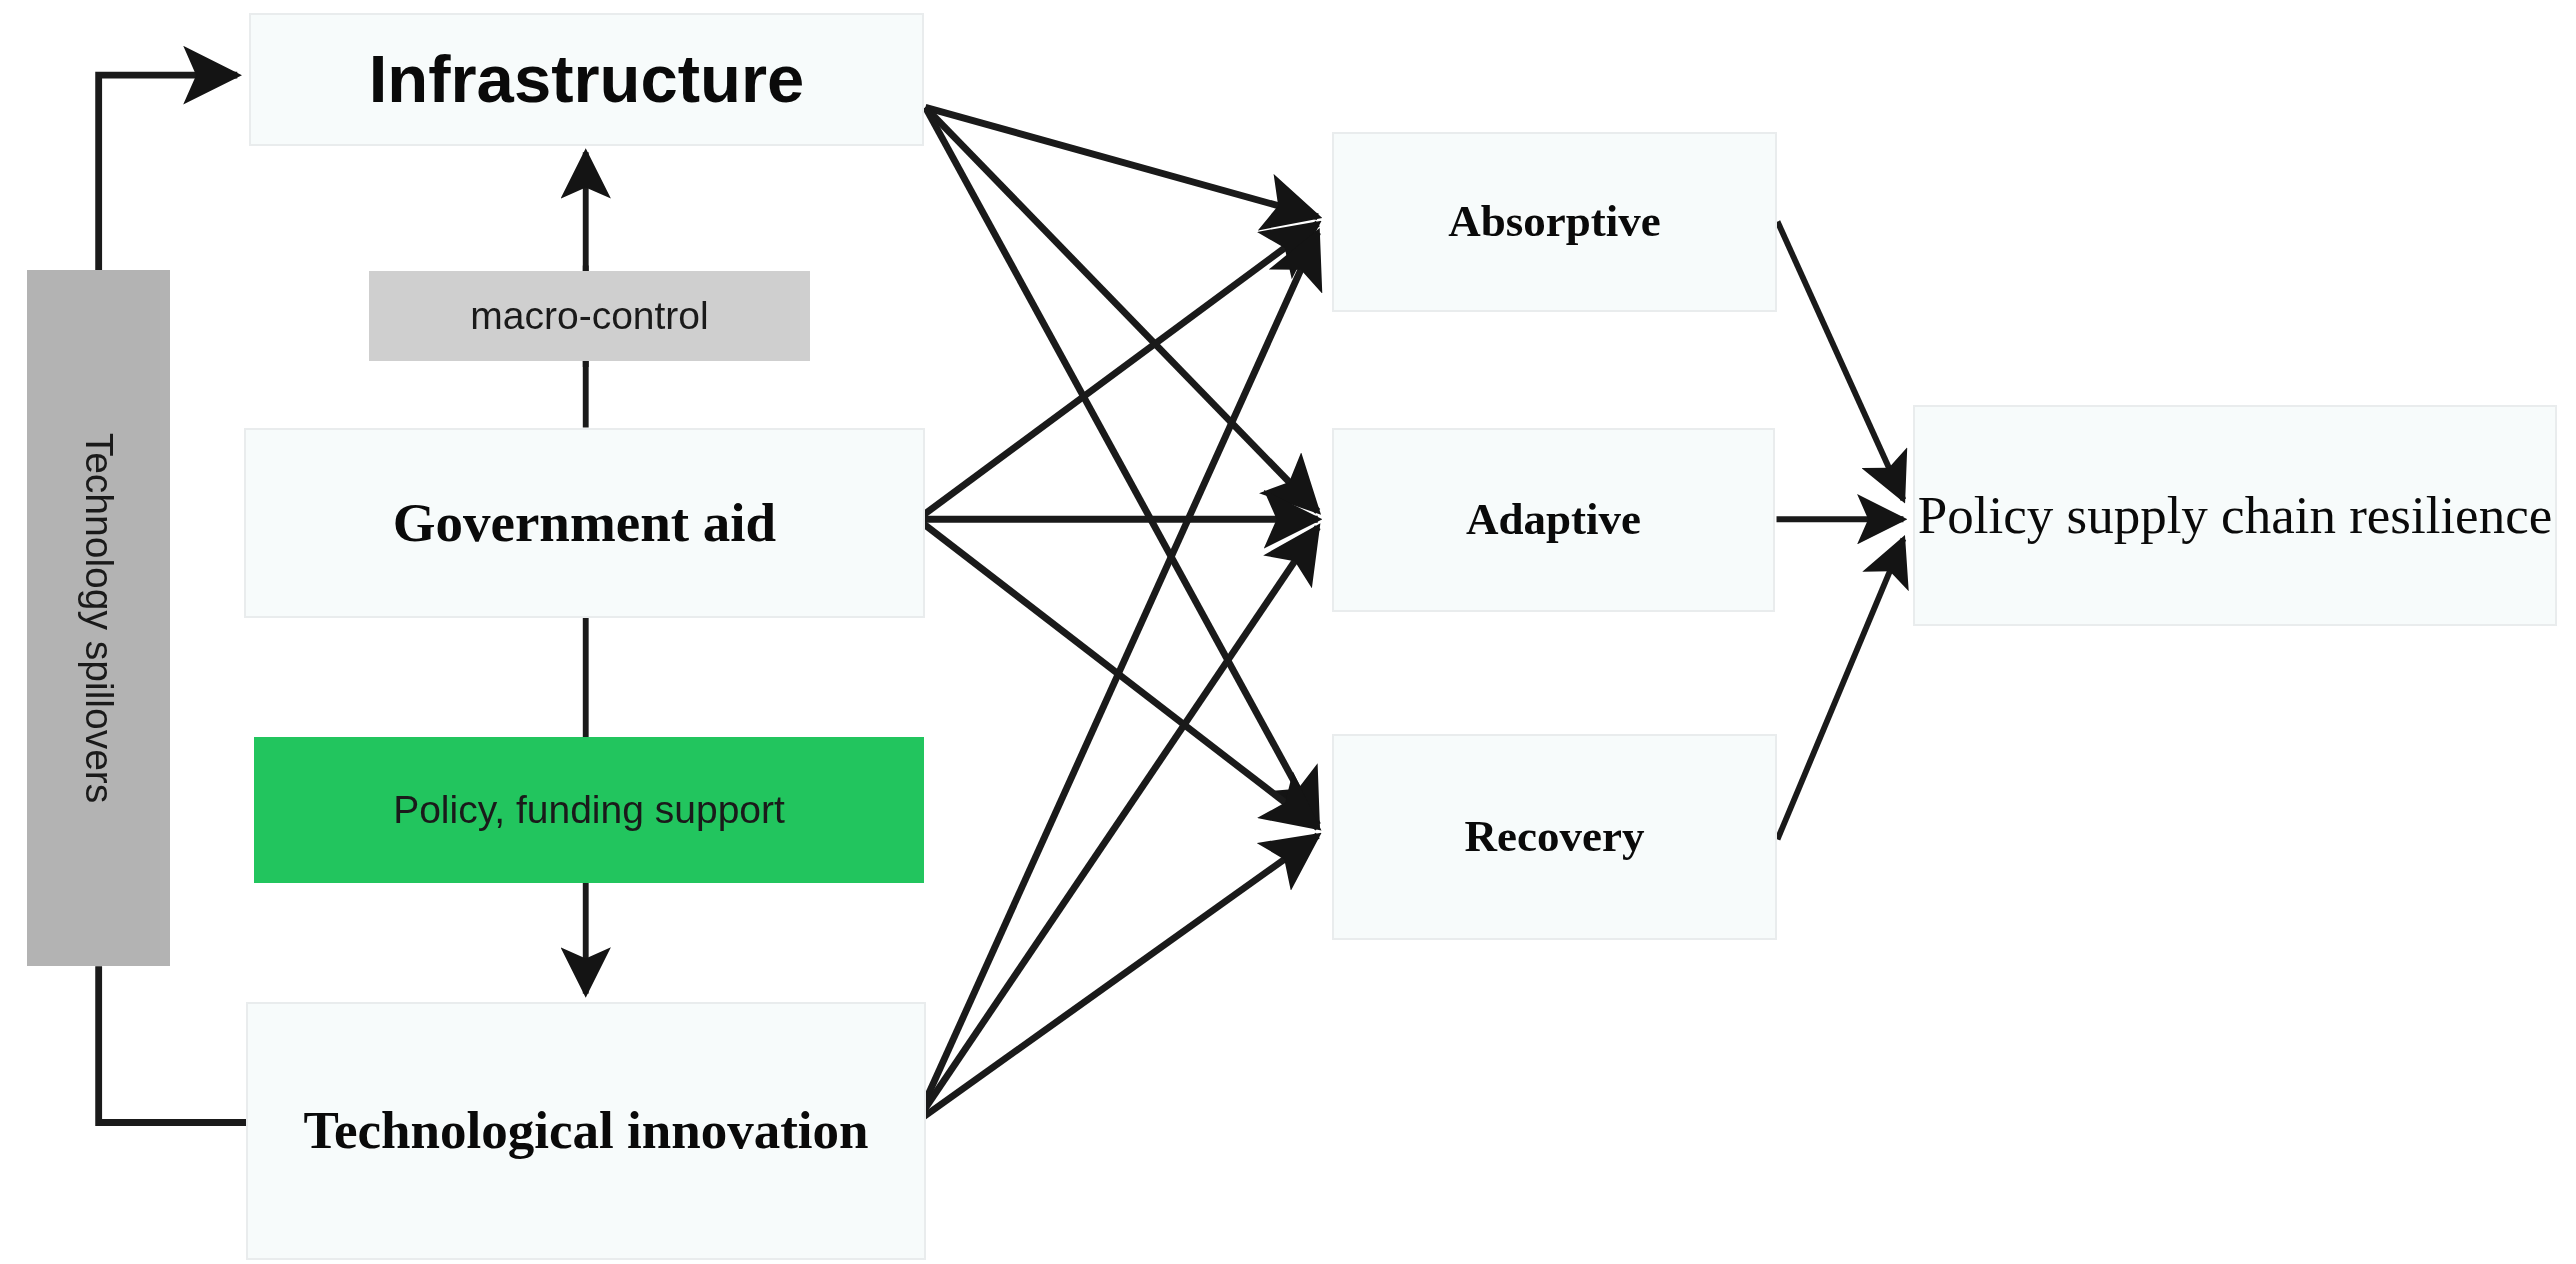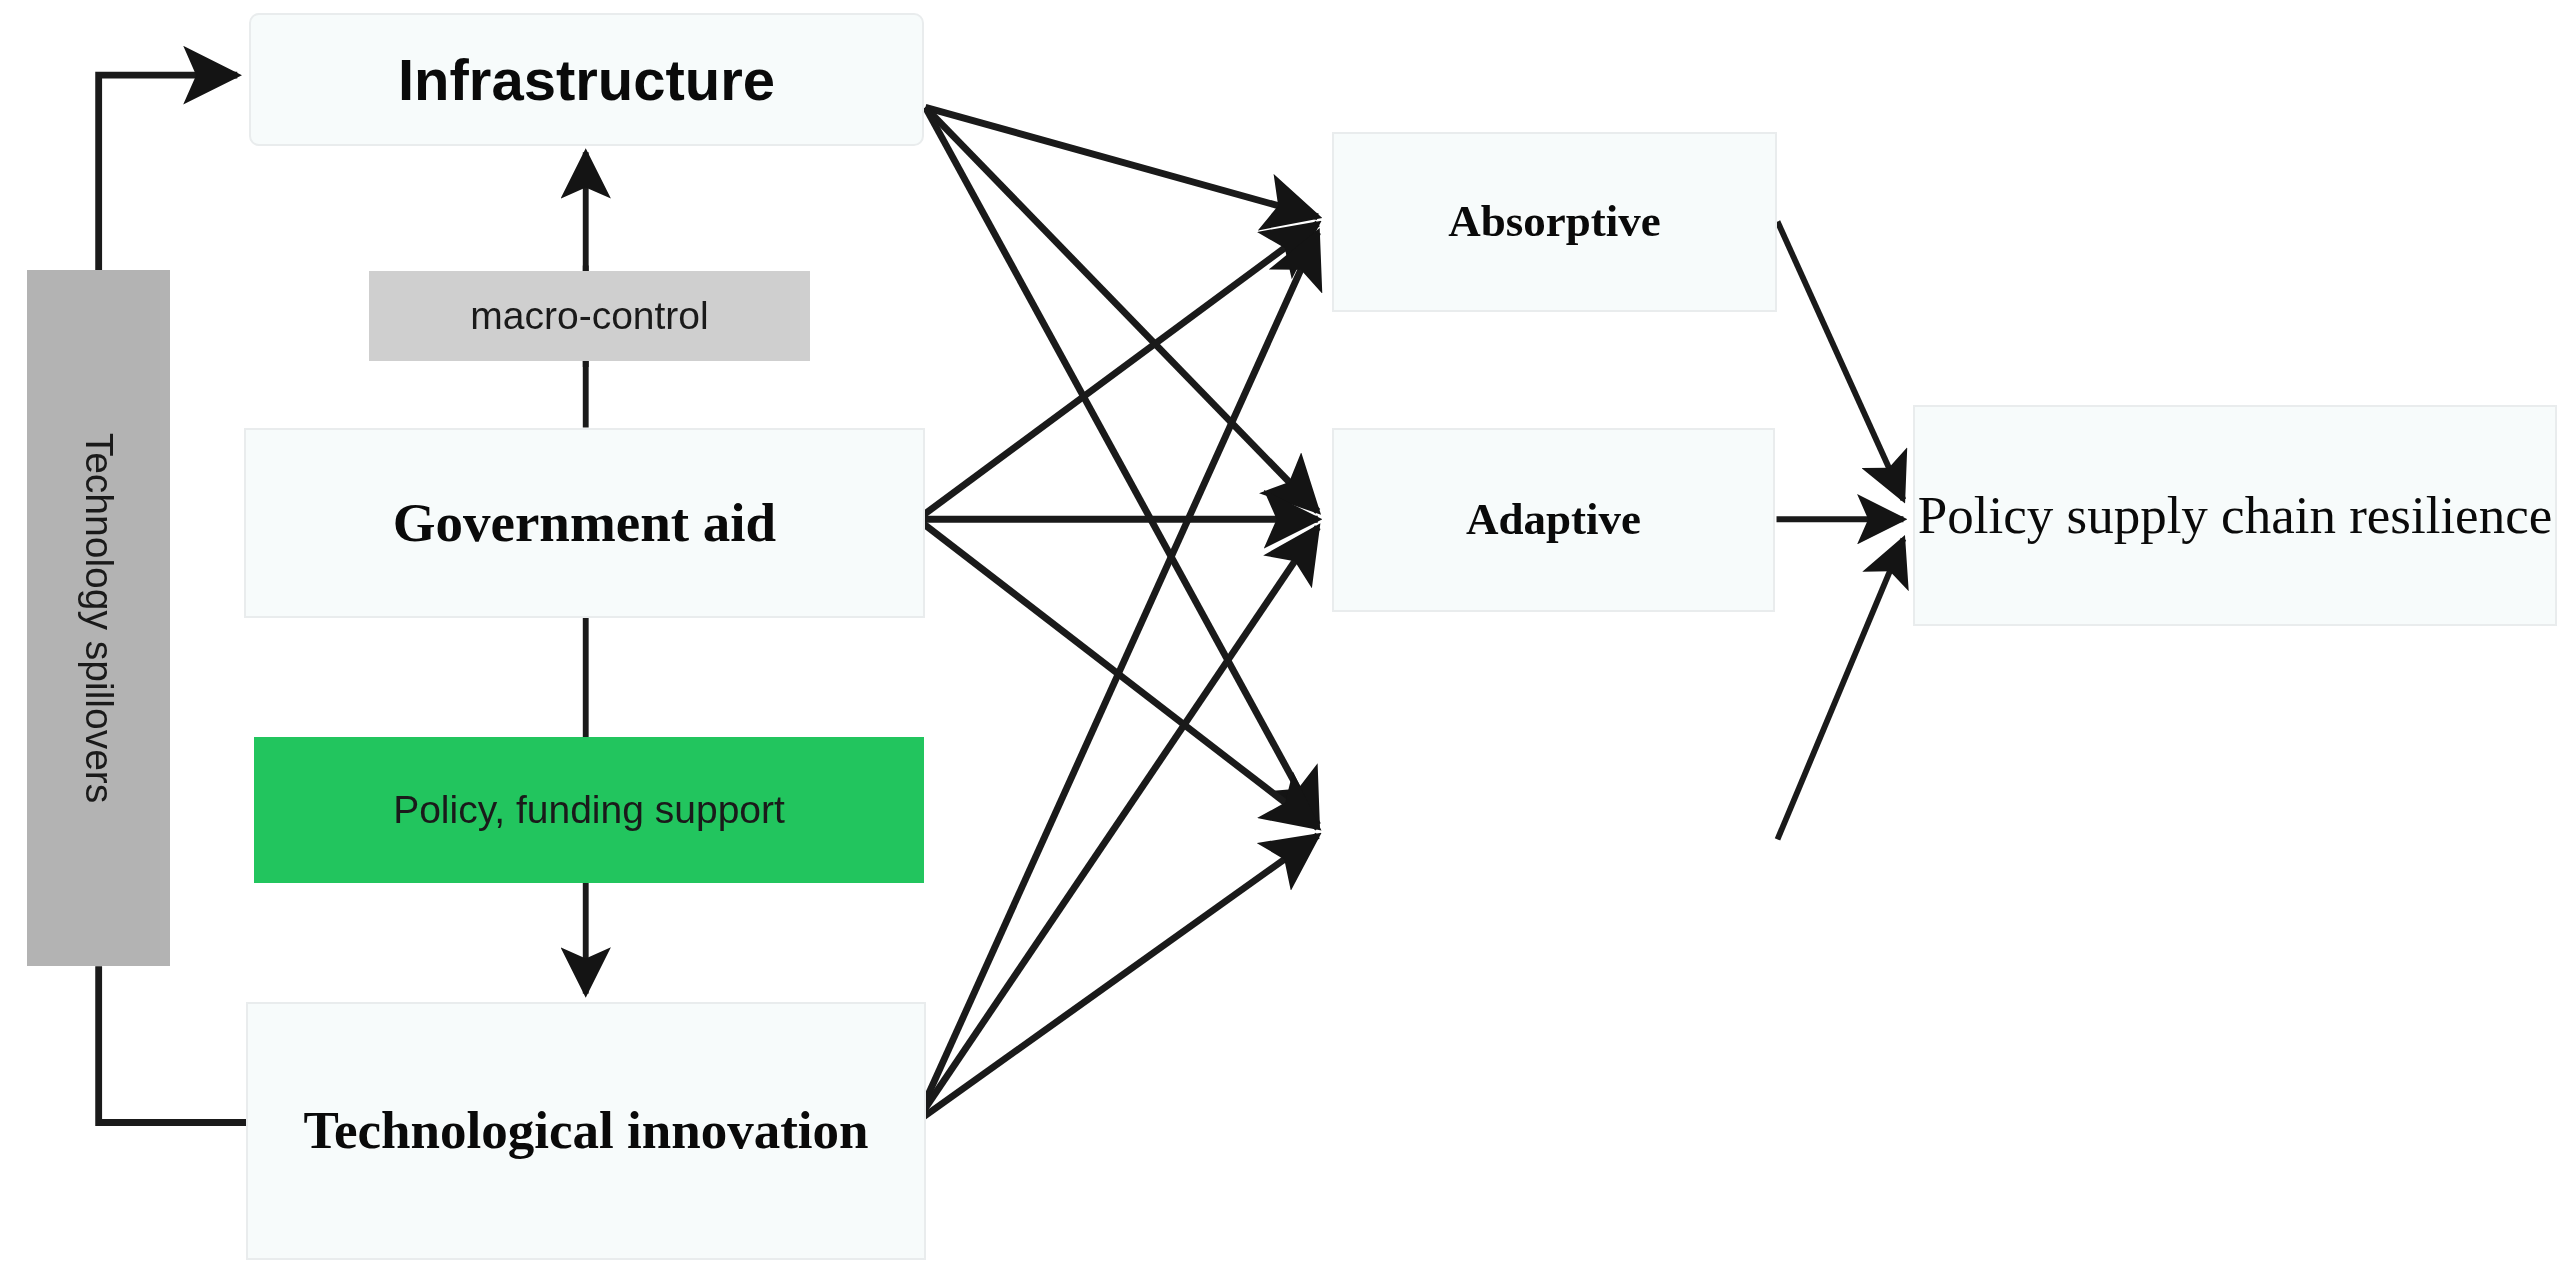--- a/index.html
+++ b/index.html
@@ -74,21 +74,21 @@
     left: 50%;
     top: 50%;
     transform: translate(-50%, -50%) rotate(90deg);
     white-space: nowrap;
     font-family: "Liberation Sans", sans-serif;
     font-size: 39px;
     color: #1a1a1a;
   }
 
   
-  #node-infrastructure { left: 249px;  top: 12.7px;   width: 675px; height: 133px; font-size: 58px; border-radius: 10px; }
+  #node-infrastructure { left: 249px;  top: 12.7px;   width: 675px; height: 133px; font-size: 67px; }
   #node-government     { left: 244px;  top: 428px;  width: 681px; height: 190px; font-size: 55px; }
   #node-technological  { left: 246px;  top: 1002px; width: 680px; height: 258px; font-size: 53px; }
   #node-absorptive     { left: 1332px; top: 132px;  width: 445px; height: 180px; font-size: 45px; }
   #node-adaptive       { left: 1332px; top: 428px;  width: 443px; height: 184px; font-size: 45px; }
   #node-recovery       { left: 1332px; top: 734px;  width: 445px; height: 206px; font-size: 45px; }
   #node-grain          { left: 1913px; top: 405px;  width: 644px; height: 221px; font-size: 53px; }
 
   #band-macro  { left: 369px; top: 271px; width: 441px; height: 90px;  font-size: 39px; }
   #band-policy { left: 254px; top: 737px; width: 670px; height: 146px; font-size: 39px; }
   #vband-tech  { left: 27px;  top: 270px; width: 143px; height: 696px; }
@@ -160,19 +160,22 @@
   </div>
 
   <div class="node serif" id="node-technological">
     <span>Technological innovation</span>
   </div>
 
   <div class="node serif" id="node-adaptive">
     <span>Adaptive</span>
   </div>
 
+  <div class="node serif" id="node-recovery">
+    <span>Recovery</span>
+  </div>
 
   <div class="node plainserif" id="node-grain">
     <span>Policy supply chain resilience</span>
   </div>
 
 </div>
 
 
 </body></html>

